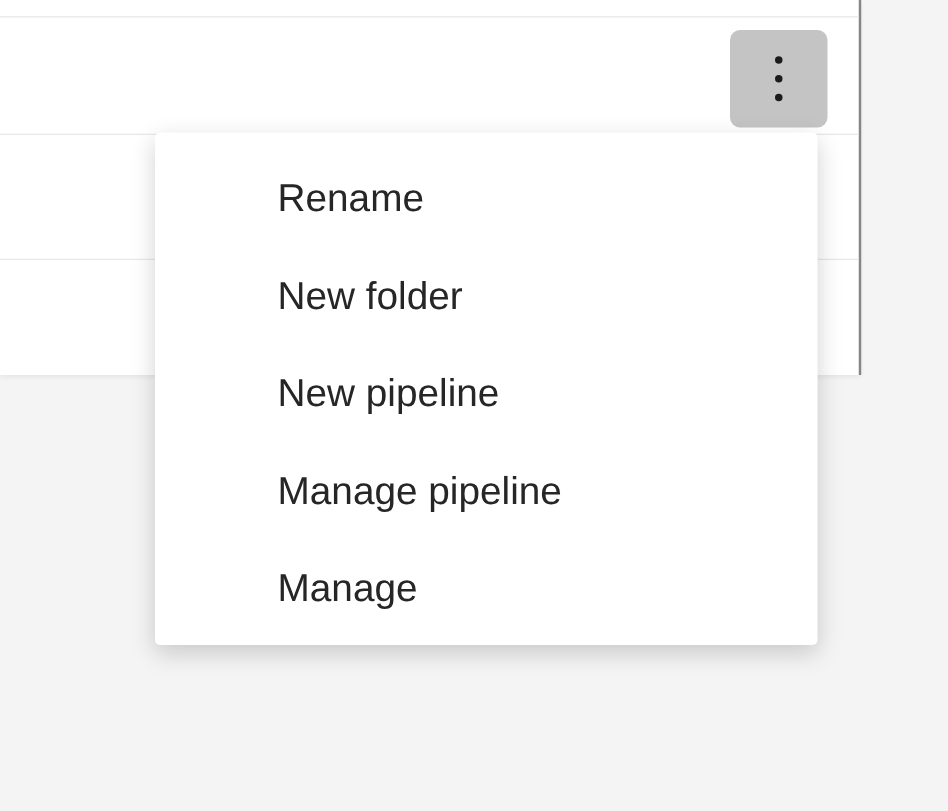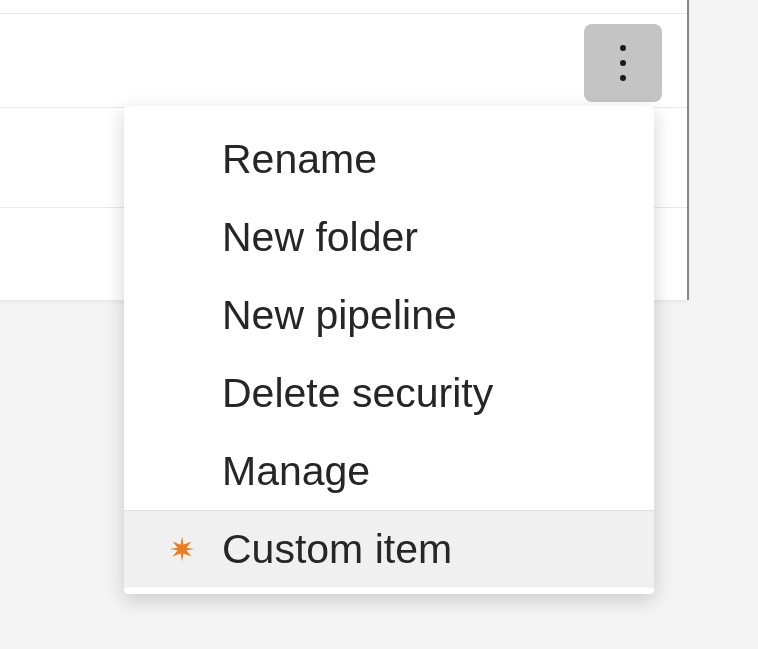--- a/index.html
+++ b/index.html
@@ -69,21 +69,21 @@
     box-shadow: 0 6px 20px rgba(0,0,0,0.18);
     padding-top: 14px;
     padding-bottom: 6px;
     box-sizing: border-box;
   }
 
   .menu-item {
     height: 78px;
     display: flex;
     align-items: center;
-    font-size: 41px;
+    font-size: 31px;
     color: #262626;
     cursor: pointer;
     padding-left: 98px;
     position: relative;
     box-sizing: border-box;
   }
 
   .menu-item.highlight {
     background: #f0f0f0;
     border-top: 1px solid #e0e0e0;
@@ -130,29 +130,21 @@
 
   <div class="menu-item">
     <span>New folder</span>
   </div>
 
   <div class="menu-item">
     <span>New pipeline</span>
   </div>
 
   <div class="menu-item">
-    <span>Delete security</span>
+    <span>Manage pipeline</span>
   </div>
 
   <div class="menu-item">
     <span>Manage</span>
   </div>
 
-  <div class="menu-item highlight">
-    <span class="icon-slot">
-      <svg class="asterisk-svg" viewBox="0 0 24 24">
-        <path fill="#e67e22" d="M12 2 L13.2 8.5 L19.5 6 L15.5 11 L22 12 L15.5 13 L19.5 18 L13.2 15.5 L12 22 L10.8 15.5 L4.5 18 L8.5 13 L2 12 L8.5 11 L4.5 6 L10.8 8.5 Z"></path>
-      </svg>
-    </span>
-    <span>Custom item</span>
-  </div>
 
 </div>
 
 </body></html>

